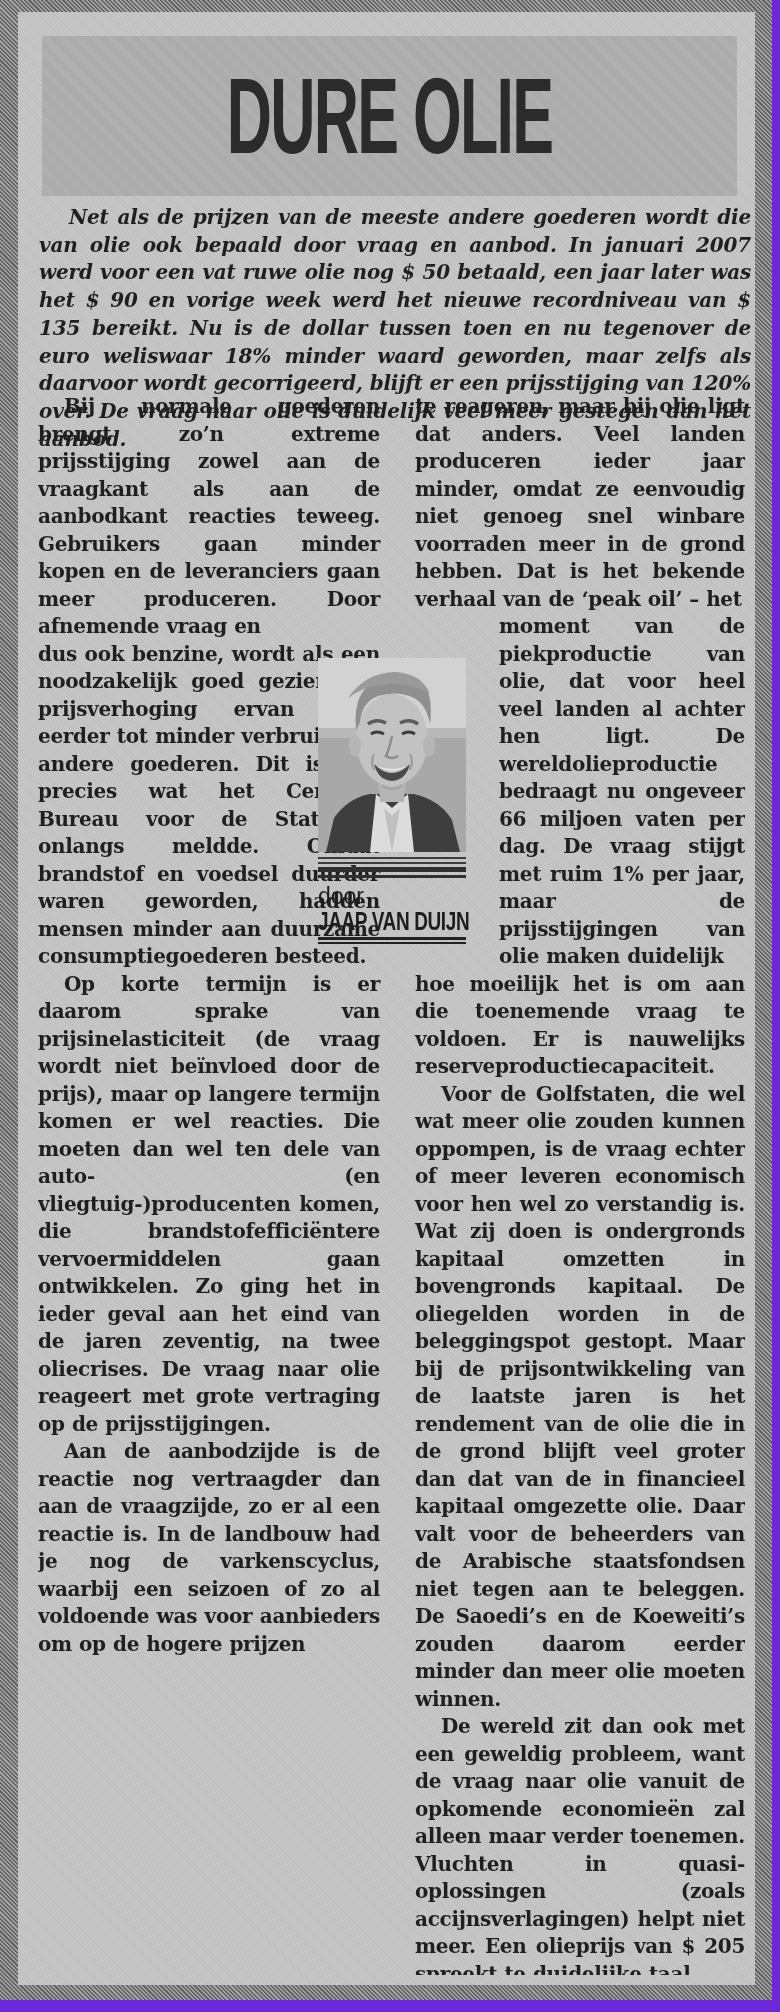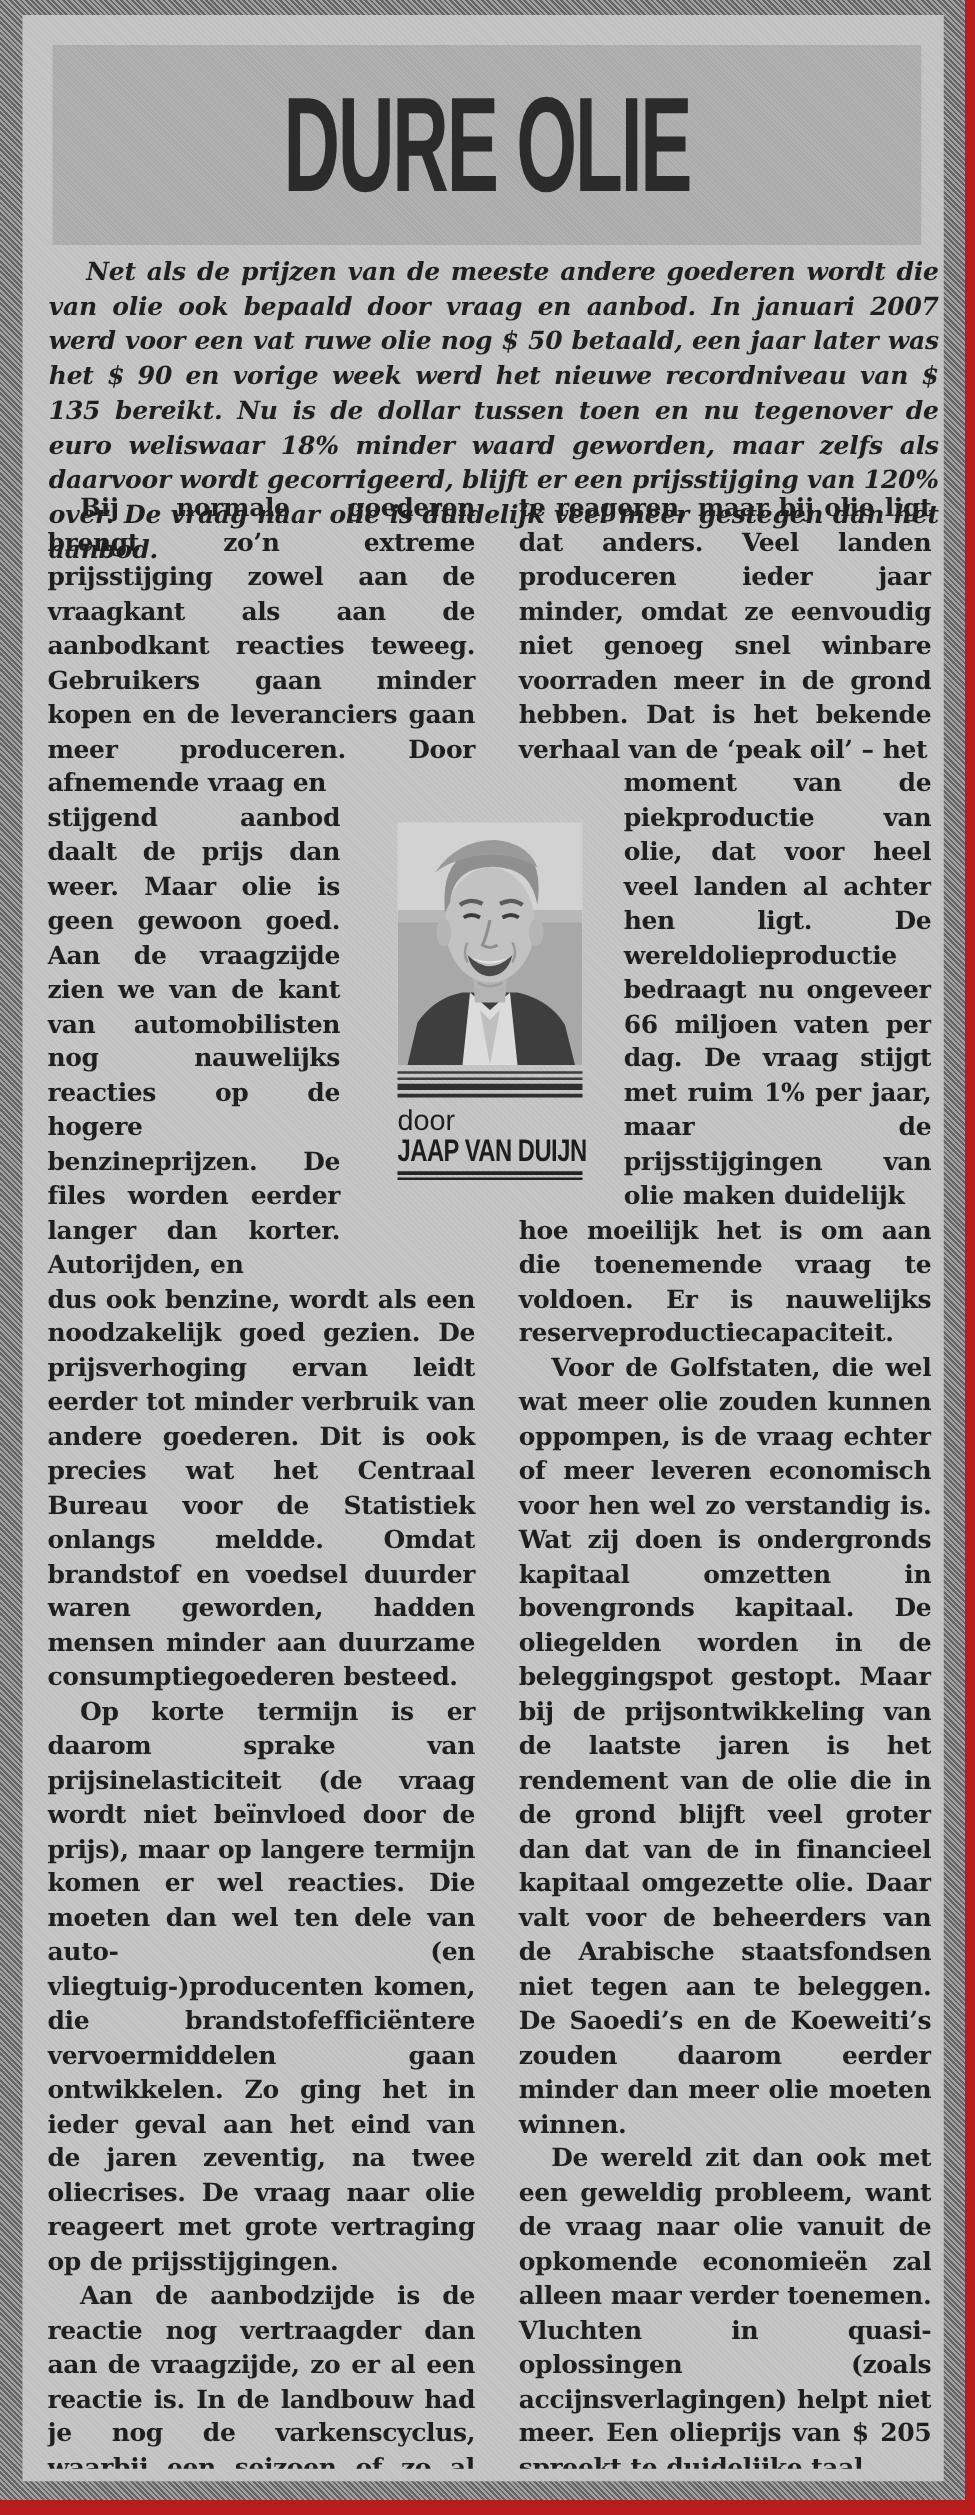--- a/index.html
+++ b/index.html
@@ -2,21 +2,21 @@
 <html lang="nl"><head>
 <meta charset="utf-8">
 <style>
   html,body{margin:0;padding:0;}
   body{
     width:780px;height:2012px;
     background:#c9c9c9;
     font-family:"DejaVu Serif", serif;
     overflow:hidden;
   }
-  .page{position:relative;width:780px;height:2012px;background:#b91c1c;}
+  .page{position:relative;width:780px;height:2012px;background:#6d28d9;}
 
   
   .frame{
     position:absolute;left:0;top:0;width:772px;height:2000px;
     background:repeating-linear-gradient(45deg,#646464 0 1.5px,#a2a2a2 1.5px 3px);
   }
   
   .paper{
     position:absolute;left:18px;top:12px;width:737px;height:1973px;
     background-color:#c6c6c6;
@@ -99,21 +99,20 @@
 
     <div class="title-band">
       <div class="title-text">DURE OLIE</div>
     </div>
 
     <p class="intro">Net als de prijzen van de meeste andere goederen wordt die van olie ook bepaald door vraag en aanbod. In januari 2007 werd voor een vat ruwe olie nog $ 50 betaald, een jaar later was het $ 90 en vorige week werd het nieuwe recordniveau van $ 135 bereikt. Nu is de dollar tussen toen en nu tegenover de euro weliswaar 18% minder waard geworden, maar zelfs als daarvoor wordt gecorrigeerd, blijft er een prijsstijging van 120% over. De vraag naar olie is duidelijk veel meer gestegen dan het aanbod.</p>
 
     <div class="columns">
       <div class="col col-left">
         <p class="seg indent">Bij normale goederen brengt zo’n extreme prijsstijging zowel aan de vraagkant als aan de aanbodkant reacties teweeg. Gebruikers gaan minder kopen en de leveranciers gaan meer produceren. Door afnemende vraag en</p>
-        <p class="seg wrap-right">stijgend aanbod daalt de prijs dan weer. Maar olie is geen gewoon goed. Aan de vraagzijde zien we van de kant van automobilisten nog nauwelijks reacties op de hogere benzineprijzen. De files worden eerder langer dan korter. Autorijden, en</p>
         <p class="seg">dus ook benzine, wordt als een noodzakelijk goed gezien. De prijsverhoging ervan leidt eerder tot minder verbruik van andere goederen. Dit is ook precies wat het Centraal Bureau voor de Statistiek onlangs meldde. Omdat brandstof en voedsel duurder waren geworden, hadden mensen minder aan duurzame consumptiegoederen besteed.</p>
         <p class="seg indent">Op korte termijn is er daarom sprake van prijsinelasticiteit (de vraag wordt niet beïnvloed door de prijs), maar op langere termijn komen er wel reacties. Die moeten dan wel ten dele van auto- (en vliegtuig-)producenten komen, die brandstofefficiëntere vervoermiddelen gaan ontwikkelen. Zo ging het in ieder geval aan het eind van de jaren zeventig, na twee oliecrises. De vraag naar olie reageert met grote vertraging op de prijsstijgingen.</p>
         <p class="seg indent">Aan de aanbodzijde is de reactie nog vertraagder dan aan de vraagzijde, zo er al een reactie is. In de landbouw had je nog de varkenscyclus, waarbij een seizoen of zo al voldoende was voor aanbieders om op de hogere prijzen</p>
       </div>
       <div class="col col-right">
         <p class="seg">te reageren, maar bij olie ligt dat anders. Veel landen produceren ieder jaar minder, omdat ze eenvoudig niet genoeg snel winbare voorraden meer in de grond hebben. Dat is het bekende verhaal van de ‘peak oil’ – het</p>
         <p class="seg wrap-left">moment van de piekproductie van olie, dat voor heel veel landen al achter hen ligt. De wereldolieproductie bedraagt nu ongeveer 66 miljoen vaten per dag. De vraag stijgt met ruim 1% per jaar, maar de prijsstijgingen van olie maken duidelijk</p>
         <p class="seg">hoe moeilijk het is om aan die toenemende vraag te voldoen. Er is nauwelijks reserveproductiecapaciteit.</p>
         <p class="seg indent">Voor de Golfstaten, die wel wat meer olie zouden kunnen oppompen, is de vraag echter of meer leveren economisch voor hen wel zo verstandig is. Wat zij doen is ondergronds kapitaal omzetten in bovengronds kapitaal. De oliegelden worden in de beleggingspot gestopt. Maar bij de prijsontwikkeling van de laatste jaren is het rendement van de olie die in de grond blijft veel groter dan dat van de in financieel kapitaal omgezette olie. Daar valt voor de beheerders van de Arabische staatsfondsen niet tegen aan te beleggen. De Saoedi’s en de Koeweiti’s zouden daarom eerder minder dan meer olie moeten winnen.</p>
         <p class="seg indent">De wereld zit dan ook met een geweldig probleem, want de vraag naar olie vanuit de opkomende economieën zal alleen maar verder toenemen. Vluchten in quasi-oplossingen (zoals accijnsverlagingen) helpt niet meer. Een olieprijs van $ 205 spreekt te duidelijke taal.</p>

